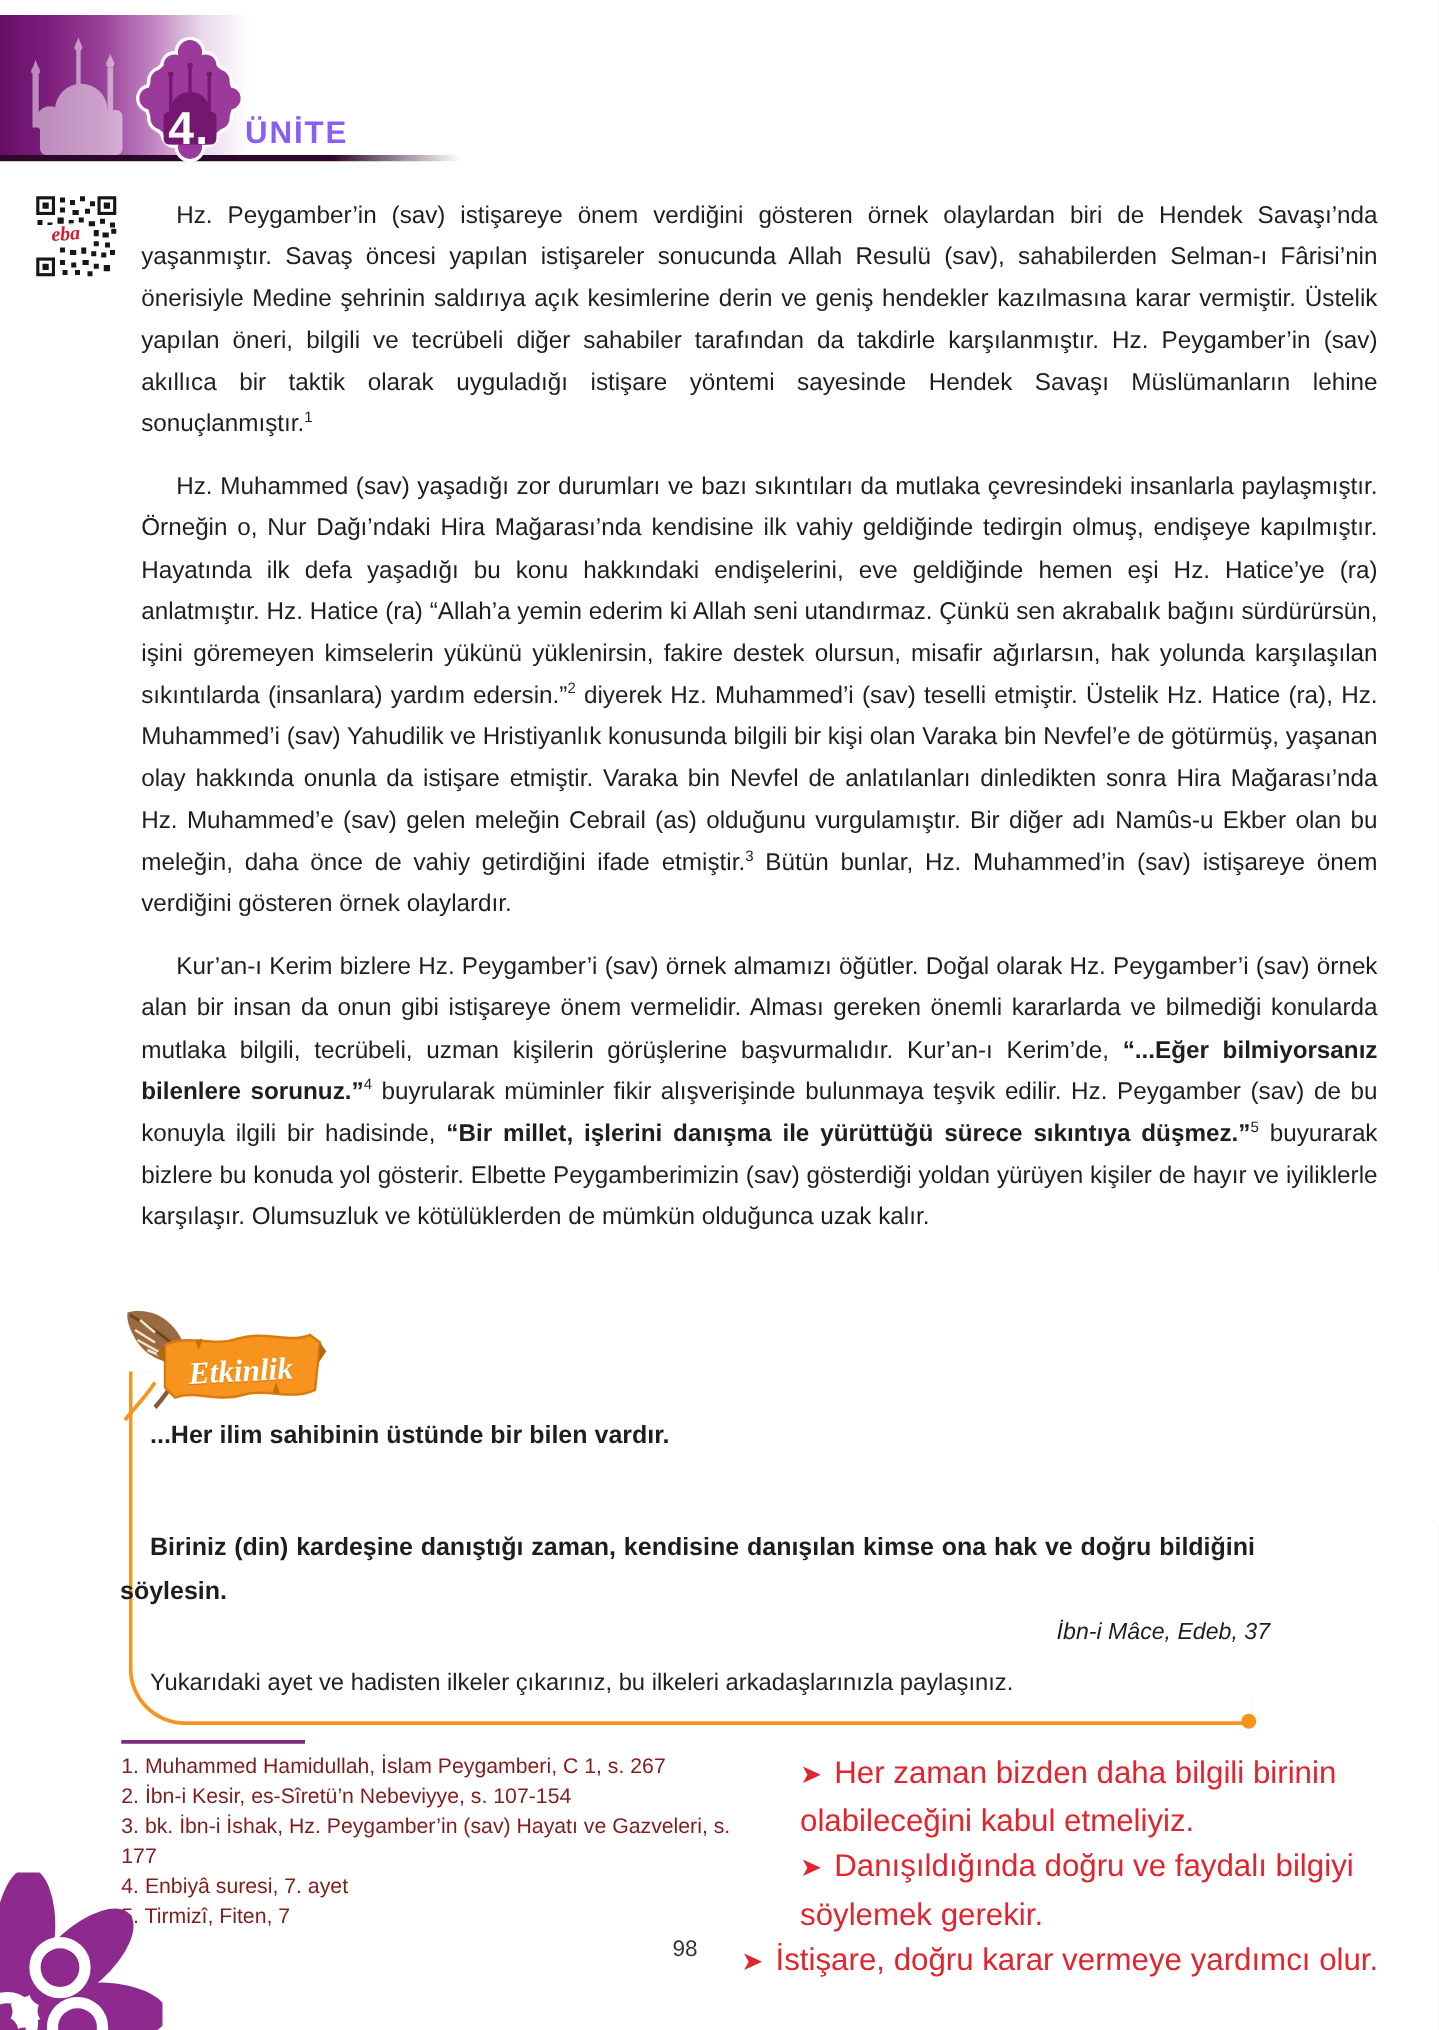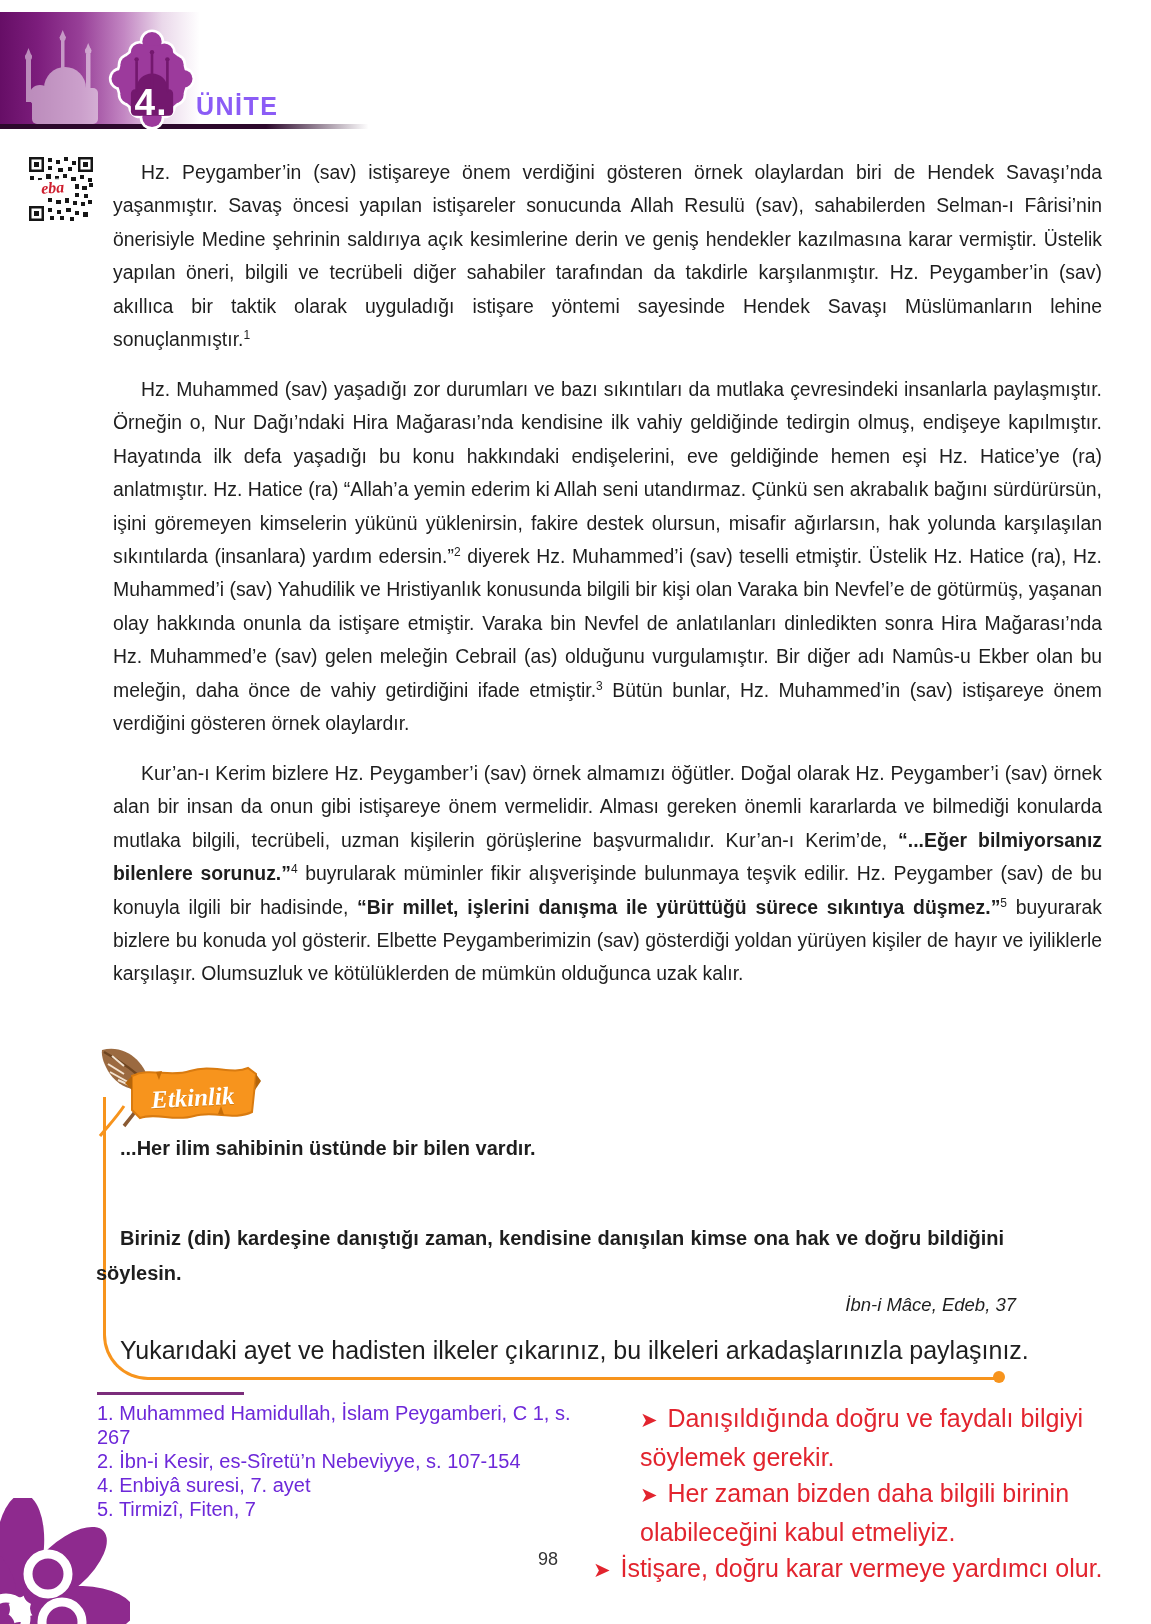--- a/index.html
+++ b/index.html
@@ -37,25 +37,25 @@
   .banner-feather{position:absolute;left:94px;top:1044px;width:62px;height:96px;}
   .banner-ribbon{position:absolute;left:122px;top:1060px;width:142px;height:66px;}
   .banner-label{position:absolute;left:151px;top:1084px;font-family:"Liberation Serif",serif;
         font-style:italic;font-weight:bold;font-size:25px;color:#ffffff;transform:rotate(-3deg);
         text-shadow:0 1px 0 rgba(160,90,0,.4);}
   .act-quote1{position:absolute;left:96px;top:1137px;width:920px;font-weight:bold;font-size:20px;text-indent:24px;}
   .act-src1{position:absolute;left:96px;top:1178px;width:920px;text-align:right;font-style:italic;font-size:18.5px;}
   .act-quote2{position:absolute;left:96px;top:1221px;width:908px;font-weight:bold;font-size:20px;
         line-height:35px;text-align:justify;text-indent:24px;}
   .act-src2{position:absolute;left:96px;top:1294px;width:920px;text-align:right;font-style:italic;font-size:18.5px;}
-  .act-instr{position:absolute;left:96px;top:1336px;width:950px;font-size:25px;text-indent:24px;}
+  .act-instr{position:absolute;left:96px;top:1336px;width:950px;font-size:19px;text-indent:24px;}
 
   
   .footnote-rule{position:absolute;left:97px;top:1392px;width:147px;height:3px;background:#7b2d7b;}
-  .footnotes{position:absolute;left:97px;top:1401px;width:500px;font-size:20px;line-height:24px;color:#6d28d9;}
+  .footnotes{position:absolute;left:97px;top:1401px;width:500px;font-size:17px;line-height:24px;color:#7f1d1d;}
 
   
   .notes{position:absolute;left:593px;top:1400px;width:556px;font-size:25px;line-height:36.5px;color:#e2242e;}
   .notes .note-item{margin-left:47px;}
   .notes .note-item:last-child{margin-left:0;}
   .notes .bullet{font-size:21px;letter-spacing:2px;}
 
   .page-number{position:absolute;left:518px;top:1549px;width:60px;text-align:center;font-size:18px;color:#333;}
 
   .flower{position:absolute;left:-90px;top:1498px;width:220px;height:220px;}
@@ -222,27 +222,28 @@
 
   <div class="act-quote1">...Her ilim sahibinin üstünde bir bilen vardır.</div>
   <div class="act-quote2">Biriniz (din) kardeşine danıştığı zaman, kendisine danışılan kimse ona hak ve doğru bildiğini söylesin.</div>
   <div class="act-src2">İbn-i Mâce, Edeb, 37</div>
   <div class="act-instr">Yukarıdaki ayet ve hadisten ilkeler çıkarınız, bu ilkeleri arkadaşlarınızla paylaşınız.</div>
 
   <div class="footnote-rule"></div>
   <div class="footnotes">
       <div class="footnote-item">1. Muhammed Hamidullah, İslam Peygamberi, C 1, s. 267</div>
       <div class="footnote-item">2. İbn-i Kesir, es-Sîretü’n Nebeviyye, s. 107-154</div>
+      <div class="footnote-item">3. bk. İbn-i İshak, Hz. Peygamber’in (sav) Hayatı ve Gazveleri, s. 177</div>
       <div class="footnote-item">4. Enbiyâ suresi, 7. ayet</div>
       <div class="footnote-item">5. Tirmizî, Fiten, 7</div>
     </div>
 
   <div class="notes">
+      <div class="note-item"><span class="bullet">➤ </span>Her zaman bizden daha bilgili birinin olabileceğini kabul etmeliyiz.</div>
       <div class="note-item"><span class="bullet">➤ </span>Danışıldığında doğru ve faydalı bilgiyi söylemek gerekir.</div>
-      <div class="note-item"><span class="bullet">➤ </span>Her zaman bizden daha bilgili birinin olabileceğini kabul etmeliyiz.</div>
       <div class="note-item"><span class="bullet">➤ </span>İstişare, doğru karar vermeye yardımcı olur.</div>
     </div>
 
   <div class="page-number">98</div>
 
   <svg class="flower" viewBox="0 0 220 220">
     <g fill="#8e2a8e">
       <ellipse cx="110" cy="48" rx="24" ry="52" transform="rotate(4 110 48)"></ellipse>
       <ellipse cx="155" cy="68" rx="24" ry="52" transform="rotate(48 155 68)"></ellipse>
       <ellipse cx="172" cy="112" rx="24" ry="52" transform="rotate(92 172 112)"></ellipse>

